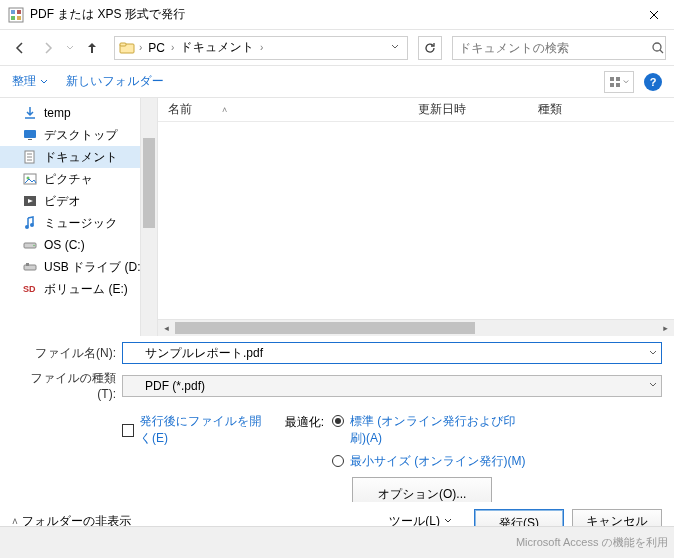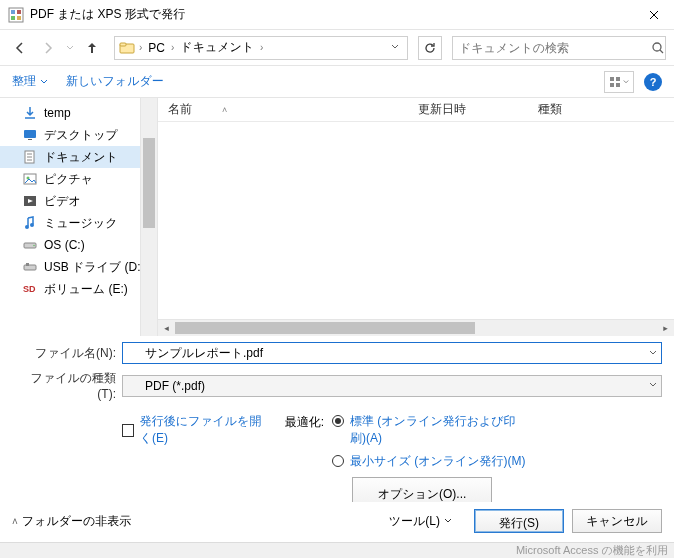--- a/index.html
+++ b/index.html
@@ -75,21 +75,21 @@
   .opt-btn { width: 140px; height: 34px; border: 1px solid #adadad; background: linear-gradient(#fdfdfd,#efefef); margin-top: 8px; margin-left: 20px; display: flex; align-items: center; justify-content: center; font-size: 12px; }
 
   .footer { position: absolute; left: 0; right: 0; bottom: 18px; height: 38px; display: flex; align-items: center; padding: 0 12px; gap: 8px; background: #fff; }
   .hide-f { display: flex; align-items: center; gap: 4px; font-size: 12px; }
   .hide-f .caret { font-size: 10px; color: #606060; }
   .footer .spacer { flex: 1; }
   .tool-drop { font-size: 12px; display: flex; align-items: center; gap: 4px; margin-right: 14px; margin-left: 23px; }
   .btn { width: 90px; height: 24px; border: 1px solid #adadad; background: linear-gradient(#fdfdfd,#efefef); display: flex; align-items: center; justify-content: center; font-size: 12px; }
   .btn.primary { border-color: #2a7ad1; box-shadow: 0 0 0 1px #8ab9e6 inset; align-items: flex-end; }
 
-  .status { position: absolute; left: 0; right: 0; bottom: 0; height: 16px; background: #f0f0f0; border-top: 1px solid #dcdcdc; display: flex; align-items: center; justify-content: flex-end; padding-right: 6px; font-size: 11px; color: #9a9a9a; overflow: hidden; }
+  .status { position: absolute; left: 0; right: 0; bottom: 0; height: 32px; background: #f0f0f0; border-top: 1px solid #dcdcdc; display: flex; align-items: center; justify-content: flex-end; padding-right: 6px; font-size: 11px; color: #9a9a9a; overflow: hidden; }
 </style>
 </head>
 <body>
 
 <div class="titlebar">
   <span class="app-icon">
     <svg width="16" height="16" viewBox="0 0 16 16">
         <rect x="1" y="1" width="14" height="14" fill="#fff" stroke="#888"></rect>
         <rect x="3" y="3" width="4" height="4" fill="#6aa0d8"></rect>
         <rect x="9" y="3" width="4" height="4" fill="#b45858"></rect>

